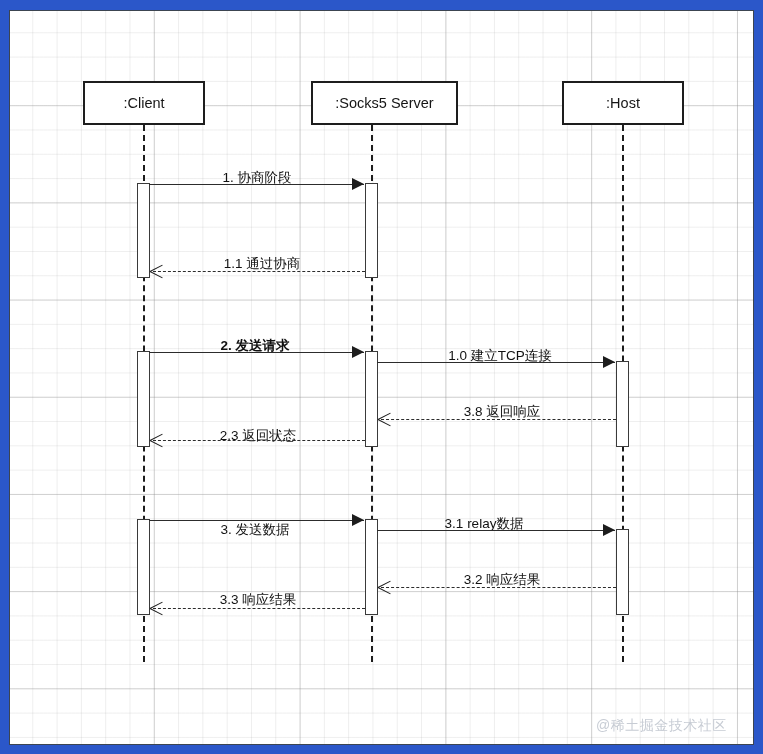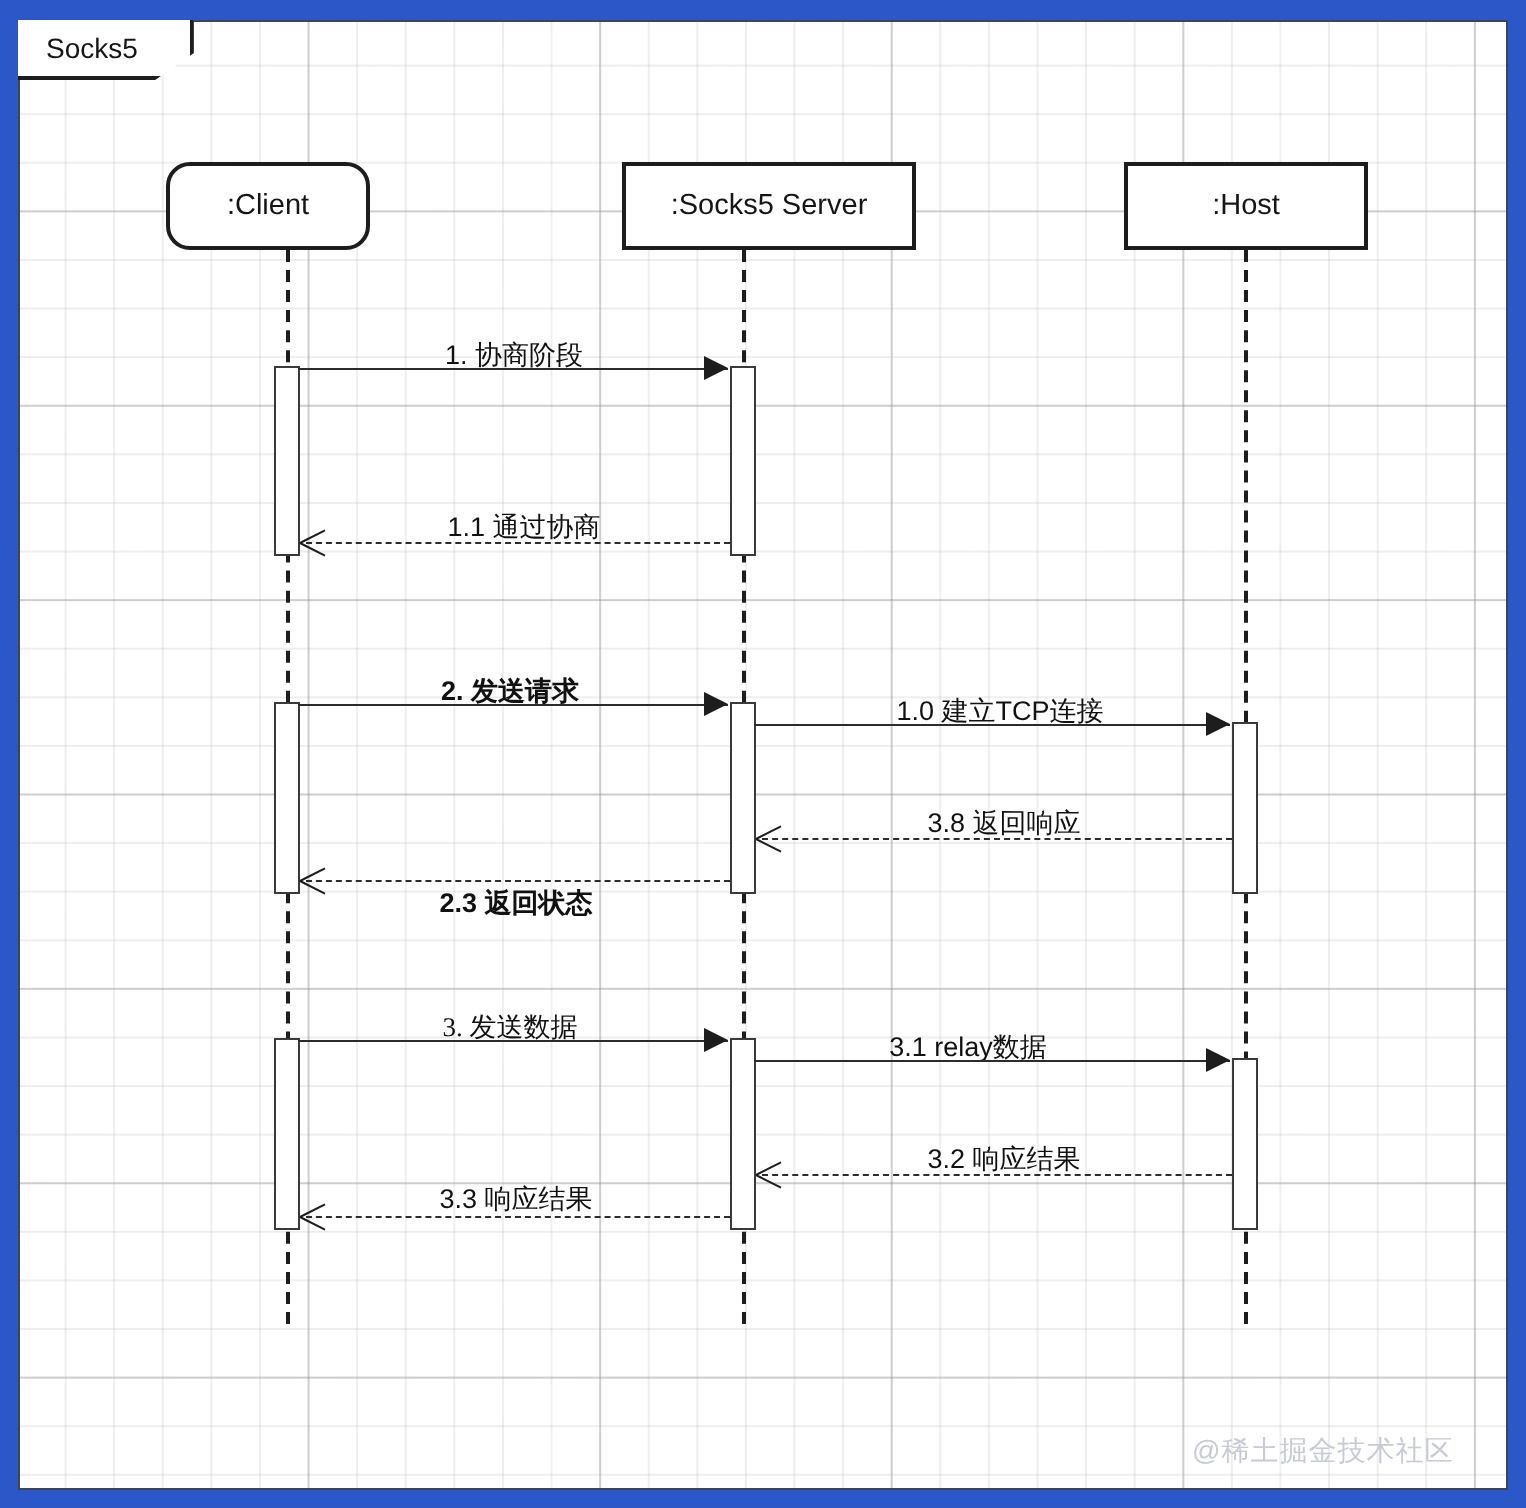--- a/index.html
+++ b/index.html
@@ -147,25 +147,22 @@
   }
 </style>
 </head>
 <body>
 
 <div id="screenshot">
   <div class="blue-frame"></div>
 
   <div class="canvas">
 
-    <div class="frame-label">
-      <span class="ftxt">Socks5</span>
-    </div>
-
-    <div class="participant" style="left:73px; top:70px; width:102px; height:44px;border-radius:12px;">
+
+    <div class="participant" style="left:73px; top:70px; width:122px; height:44px;">
       <span>:Client</span>
     </div>
     <div class="participant" style="left:301px; top:70px; width:147px; height:44px;">
       <span>:Socks5 Server</span>
     </div>
     <div class="participant" style="left:552px; top:70px; width:122px; height:44px;">
       <span>:Host</span>
     </div>
 
     <div class="lifeline" style="left:133px; top:114px; height:537px;"></div>
@@ -196,25 +193,25 @@
     <div class="arrow-solid-r" style="left:342px; top:335px;"></div>
 
     <div class="msg-label" style="left:490px; top:336px;">1.0 建立TCP连接</div>
     <div class="msg-line" style="left:367px; top:351px; width:238px;"></div>
     <div class="arrow-solid-r" style="left:593px; top:345px;"></div>
 
     <div class="msg-label" style="left:492px; top:392px;">3.8 返回响应</div>
     <div class="msg-line dashed" style="left:371px; top:408px; width:235px;"></div>
     <div class="arrow-open-l" style="left:368px; top:402px;"></div>
 
-    <div class="msg-label" style="left:248px; top:432px;font-weight:bold;">2.3 返回状态</div>
+    <div class="msg-label" style="left:248px; top:416px;">2.3 返回状态</div>
     <div class="msg-line dashed" style="left:143px; top:429px; width:212px;"></div>
     <div class="arrow-open-l" style="left:140px; top:423px;"></div>
 
-    <div class="msg-label" style="left:245px; top:494px;font-family:Liberation Serif, serif;">3. 发送数据</div>
+    <div class="msg-label" style="left:245px; top:510px;">3. 发送数据</div>
     <div class="msg-line" style="left:139px; top:509px; width:215px;"></div>
     <div class="arrow-solid-r" style="left:342px; top:503px;"></div>
 
     <div class="msg-label" style="left:474px; top:504px;">3.1 relay数据</div>
     <div class="msg-line" style="left:367px; top:519px; width:238px;"></div>
     <div class="arrow-solid-r" style="left:593px; top:513px;"></div>
 
     <div class="msg-label" style="left:492px; top:560px;">3.2 响应结果</div>
     <div class="msg-line dashed" style="left:371px; top:576px; width:235px;"></div>
     <div class="arrow-open-l" style="left:368px; top:570px;"></div>

